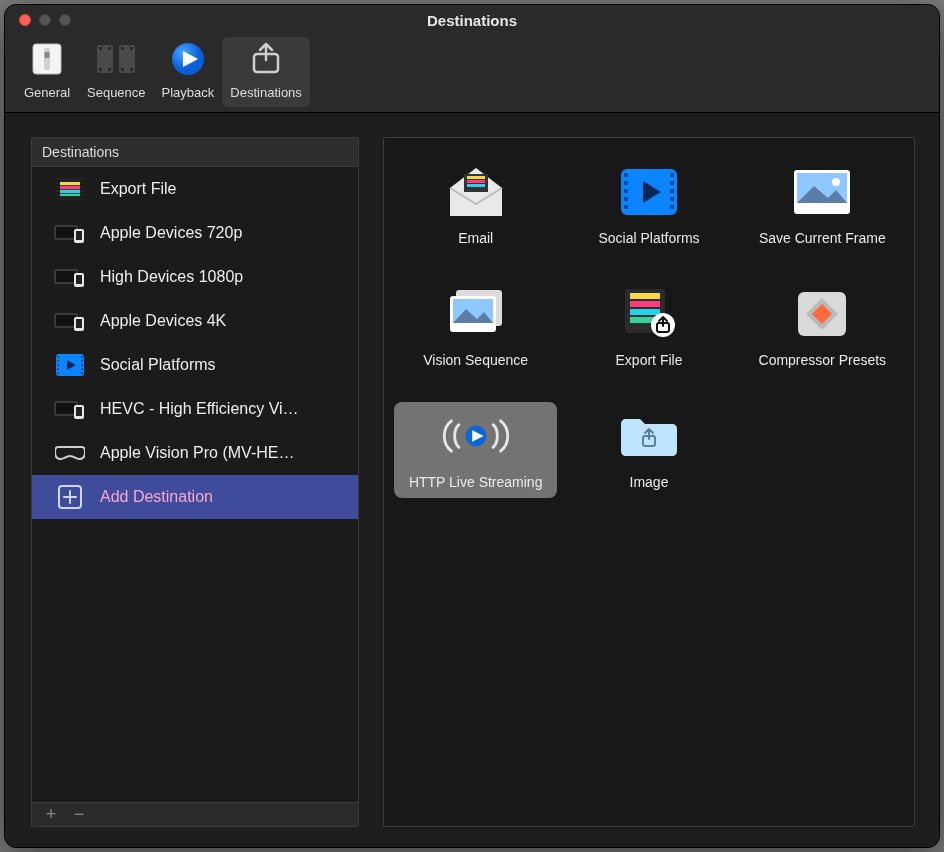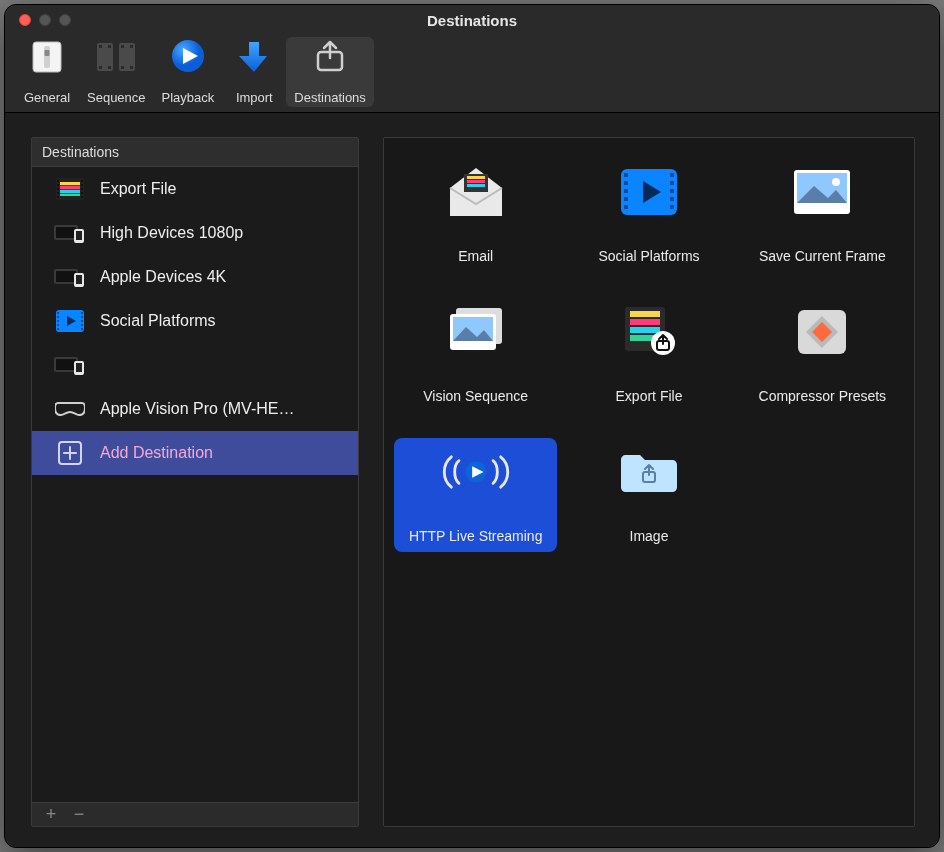--- a/index.html
+++ b/index.html
@@ -38,26 +38,26 @@
   }
   
   .toolbar {
     background: #2a2a2a;
     height: 78px;
     display: flex; align-items: center; gap: 0;
     padding: 0 10px 4px 10px;
     border-bottom: 1px solid #000;
   }
   .tool {
-    display: flex; flex-direction: column; align-items: center; justify-content: flex-end;
+    display: flex; flex-direction: column; align-items: center; 
     padding: 4px 8px 2px 8px;
     border-radius: 6px;
     min-width: 64px; height: 70px;
     font-size: 13px; color: #ddd;
-    gap: 16px;
+    gap: 8px;
     cursor: default;
   }
   .tool.active { background: #3a3a3a; }
   .tool .ticon { width: 44px; height: 36px; display: flex; align-items: center; justify-content: center; }
   .tool span.lbl { white-space: nowrap; }
   
   .main {
     flex: 1; display: flex; gap: 24px; padding: 24px 24px 20px 6px;
     background: #1e1e1e;
   }
@@ -101,23 +101,23 @@
     grid-template-columns: repeat(3, 1fr);
     column-gap: 10px; row-gap: 26px;
   }
   .tile {
     display: flex; flex-direction: column; align-items: center; gap: 10px;
     font-size: 14px; color: #eaeaea;
     padding: 6px 4px 8px 4px;
     border-radius: 8px;
     cursor: default;
   }
-  .tile.sel { background: #1d4ed8; }
+  .tile.sel { background: #737373; }
   .tile .ticon2 { width: 72px; height: 56px; display:flex; align-items:center; justify-content:center; }
-  .tile .cap { text-align: right; margin-top: 18px; }
+  .tile .cap { text-align: right; }
   
   svg { display:block; }
 </style>
 </head>
 <body>
 
 <div class="window">
 
   <div class="titlebar">
     <div class="traffic">
@@ -170,34 +170,20 @@
                 <stop offset="100%" stop-color="#0a5ed8"></stop>
               </radialGradient>
             </defs>
           <circle cx="18" cy="18" r="16" fill="url(#gp)"></circle>
           <polygon points="13,10 28,18 13,26" fill="#fff"></polygon>
         </svg>
       </div>
       <span class="lbl">Playback</span>
     </div>
 
-    <div class="tool">
-      <div class="ticon">
-        <svg width="34" height="34" viewBox="0 0 34 34">
-          <defs>
-              <linearGradient id="gb" x1="0" y1="0" x2="0" y2="1">
-                <stop offset="0%" stop-color="#3fa6ff"></stop>
-                <stop offset="100%" stop-color="#0a5ed8"></stop>
-              </linearGradient>
-            </defs>
-          <path d="M12 2h10v14h8L17 32 2 16h10z" fill="url(#gb)"></path>
-        </svg>
-      </div>
-      <span class="lbl">Import</span>
-    </div>
 
     <div class="tool active">
       <div class="ticon">
         <svg width="32" height="34" viewBox="0 0 32 34">
           <rect x="4" y="12" width="24" height="18" rx="3" fill="none" stroke="#cfcfcf" stroke-width="2.5"></rect>
           <path d="M16 2v16M10 8l6-6 6 6" fill="none" stroke="#cfcfcf" stroke-width="2.5" stroke-linecap="round" stroke-linejoin="round"></path>
         </svg>
       </div>
       <span class="lbl">Destinations</span>
     </div>
@@ -229,20 +215,31 @@
                   <rect x="25" y="6" width="2" height="2"></rect>
                   <rect x="25" y="10" width="2" height="2"></rect>
                   <rect x="25" y="14" width="2" height="2"></rect>
                   <rect x="25" y="18" width="2" height="2"></rect>
                 </g>
               </svg>
           </div>
           <span class="txt">Export File</span>
         </div>
 
+        <div class="row">
+          <div class="ricon">
+            <svg width="32" height="20" viewBox="0 0 32 20">
+                <rect x="0" y="2" width="24" height="15" rx="2" fill="#3a3a3a"></rect>
+                <rect x="2" y="4" width="20" height="11" fill="#111"></rect>
+                <rect x="20" y="6" width="10" height="14" rx="2" fill="#e8e8e8"></rect>
+                <rect x="22" y="8" width="6" height="9" fill="#222"></rect>
+              </svg>
+          </div>
+          <span class="txt">Apple Devices 720p</span>
+        </div>
 
         <div class="row">
           <div class="ricon">
             <svg width="32" height="20" viewBox="0 0 32 20">
                 <rect x="0" y="2" width="24" height="15" rx="2" fill="#3a3a3a"></rect>
                 <rect x="2" y="4" width="20" height="11" fill="#111"></rect>
                 <rect x="20" y="6" width="10" height="14" rx="2" fill="#e8e8e8"></rect>
                 <rect x="22" y="8" width="6" height="9" fill="#222"></rect>
               </svg>
           </div>
@@ -285,20 +282,21 @@
 
         <div class="row">
           <div class="ricon">
             <svg width="32" height="20" viewBox="0 0 32 20">
                 <rect x="0" y="2" width="24" height="15" rx="2" fill="#3a3a3a"></rect>
                 <rect x="2" y="4" width="20" height="11" fill="#111"></rect>
                 <rect x="20" y="6" width="10" height="14" rx="2" fill="#e8e8e8"></rect>
                 <rect x="22" y="8" width="6" height="9" fill="#222"></rect>
               </svg>
           </div>
+          <span class="txt">HEVC - High Efficiency Vi…</span>
         </div>
 
         <div class="row">
           <div class="ricon">
             <svg width="30" height="18" viewBox="0 0 30 18">
                 <path d="M3 3h24c2 0 3 2 3 5s-1 7-6 7c-3 0-5-3-9-3s-6 3-9 3C1 15 0 11 0 8s1-5 3-5z" fill="none" stroke="#cfcfcf" stroke-width="2"></path>
               </svg>
           </div>
           <span class="txt">Apple Vision Pro (MV-HE…</span>
         </div>

